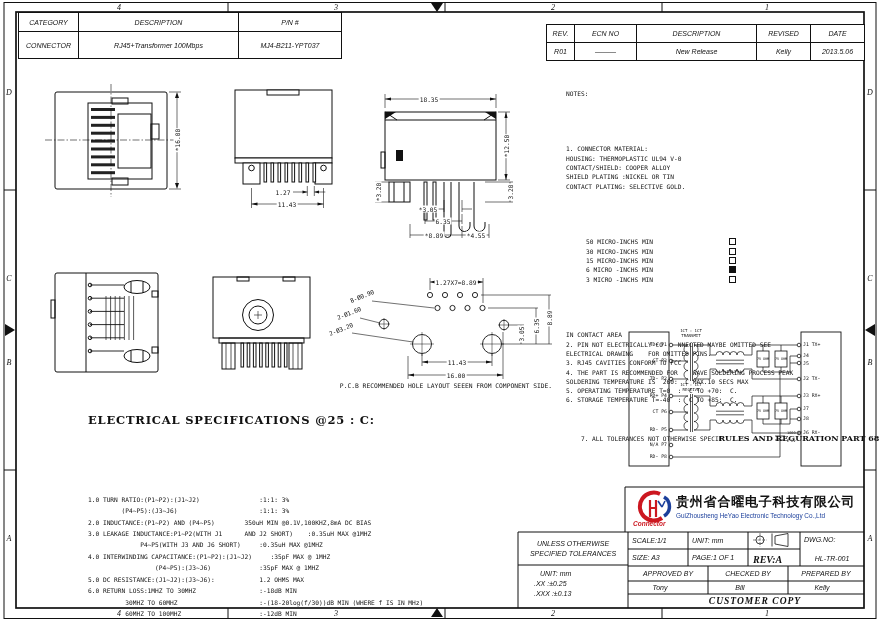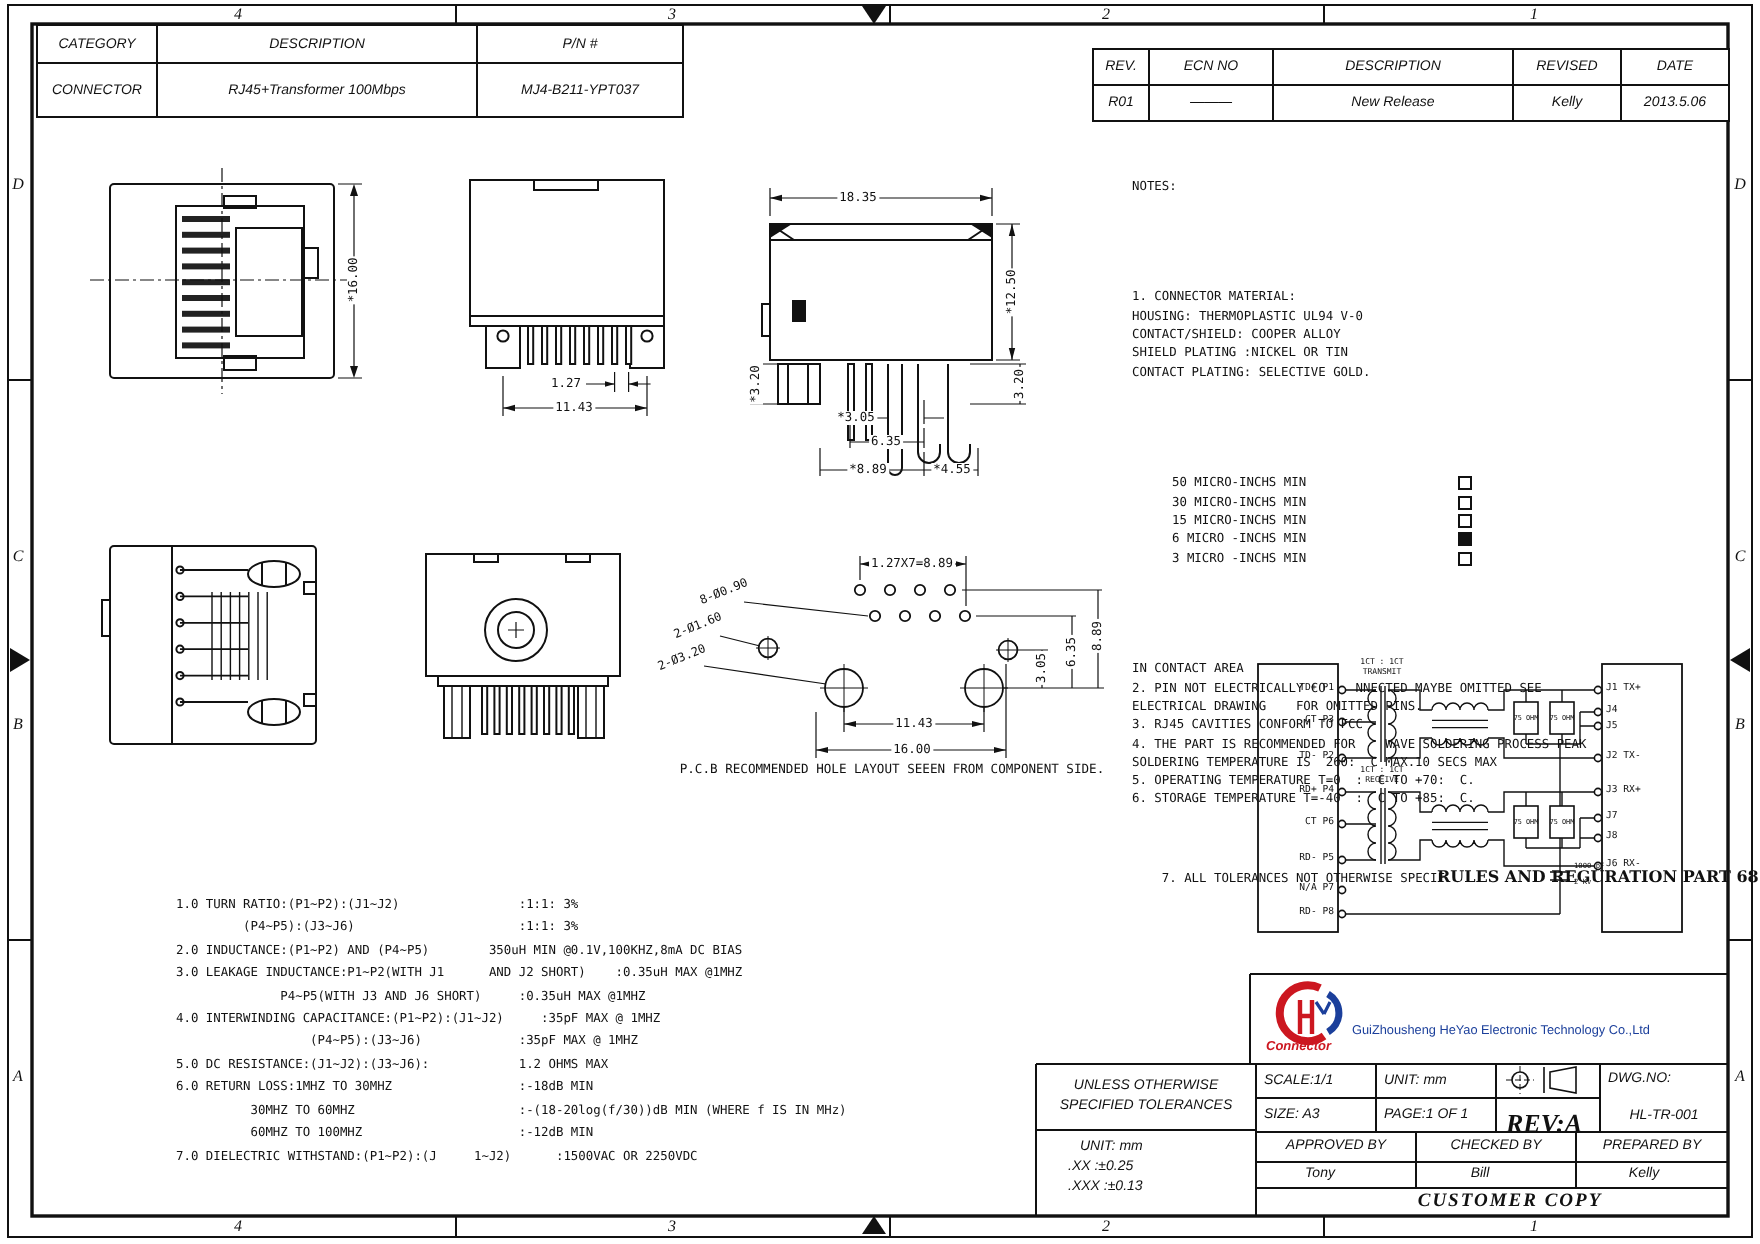--- a/index.html
+++ b/index.html
@@ -36,21 +36,21 @@
   
   .spin{position:absolute;font:4.8px "DejaVu Sans Mono",monospace;white-space:nowrap}
   .lpin{left:630px;width:37px;text-align:right}
   .rpin{left:803px}
   .slab{position:absolute;font:4px/4.6px "DejaVu Sans Mono",monospace;text-align:center;transform:translate(-50%,0);white-space:nowrap}
   .rlab{position:absolute;font:3.4px "DejaVu Sans Mono",monospace;transform:translate(-50%,-50%);white-space:nowrap}
   .clab{position:absolute;font:3.6px "DejaVu Sans Mono",monospace;white-space:nowrap}
   
   .tb{position:absolute;font:italic 7px "Liberation Sans",sans-serif;white-space:nowrap}
   .tbc{transform:translate(-50%,-50%)}
-  .tbb{font-weight:bold;font-family:"Liberation Serif",serif;font-size:13px}
+  .tbb{font-weight:bold;font-family:"Liberation Serif",serif;font-size:10px}
   .copy{font:bold italic 9.5px "Liberation Serif",serif;letter-spacing:1px}
   .cn{position:absolute;font:bold 13px "Liberation Sans",sans-serif;letter-spacing:.8px;white-space:nowrap}
   .en{position:absolute;font:6.4px "Liberation Sans",sans-serif;color:#1b3f9b;white-space:nowrap}
   .logo-word{position:absolute;font:bold italic 6.5px "Liberation Sans",sans-serif;color:#cc1720;white-space:nowrap}
 </style>
 </head>
 <body>
 
 <div class="sheet">
 
@@ -396,20 +396,21 @@
 <span class="ldim" style="left:349px;top:313px">2-Ø1.60</span>
 <span class="ldim" style="left:341px;top:329px">2-Ø3.20</span>
 <span class="dimv" style="left:521px;top:334px">3.05</span>
 <span class="dimv" style="left:536px;top:326px">6.35</span>
 <span class="dimv" style="left:549px;top:318px">8.89</span>
 <span class="dim" style="left:457px;top:362px">11.43</span>
 <span class="dim" style="left:456px;top:375px">16.00</span>
 <span class="cap7" style="left:446px;top:385px">P.C.B RECOMMENDED HOLE LAYOUT SEEEN FROM COMPONENT SIDE.</span>
 
 <div class="specs">
+  <div class="etitle">ELECTRICAL SPECIFICATIONS @25 : C:</div>
   <div>
     
   <div class="sline">1.0 TURN RATIO:(P1~P2):(J1~J2)                :1:1: 3%</div><div class="sline">         (P4~P5):(J3~J6)                      :1:1: 3%</div><div class="sline">2.0 INDUCTANCE:(P1~P2) AND (P4~P5)        350uH MIN @0.1V,100KHZ,8mA DC BIAS</div><div class="sline">3.0 LEAKAGE INDUCTANCE:P1~P2(WITH J1      AND J2 SHORT)    :0.35uH MAX @1MHZ</div><div class="sline">              P4~P5(WITH J3 AND J6 SHORT)     :0.35uH MAX @1MHZ</div><div class="sline">4.0 INTERWINDING CAPACITANCE:(P1~P2):(J1~J2)     :35pF MAX @ 1MHZ</div><div class="sline">                  (P4~P5):(J3~J6)             :35pF MAX @ 1MHZ</div><div class="sline">5.0 DC RESISTANCE:(J1~J2):(J3~J6):            1.2 OHMS MAX</div><div class="sline">6.0 RETURN LOSS:1MHZ TO 30MHZ                 :-18dB MIN</div><div class="sline">          30MHZ TO 60MHZ                      :-(18-20log(f/30))dB MIN (WHERE f IS IN MHz)</div><div class="sline">          60MHZ TO 100MHZ                     :-12dB MIN</div><div class="sline">7.0 DIELECTRIC WITHSTAND:(P1~P2):(J     1~J2)      :1500VAC OR 2250VDC</div></div>
 </div>
 
 <span class="spin lpin" style="top:342px">TD+ P1</span>
 <span class="spin lpin" style="top:358px">CT P3</span>
 <span class="spin lpin" style="top:376px">TD- P2</span>
 <span class="spin lpin" style="top:393px">RD+ P4</span>
 <span class="spin lpin" style="top:409px">CT P6</span>
@@ -427,20 +428,21 @@
 <span class="slab" style="left:691px;top:329px"><span>1CT : 1CT</span><br><span>TRANSMIT</span></span>
 <span class="slab" style="left:691px;top:383px"><span>1CT : 1CT</span><br><span>RECEIVE</span></span>
 <span class="rlab" style="left:763px;top:359px">75 OHM</span>
 <span class="rlab" style="left:781px;top:359px">75 OHM</span>
 <span class="rlab" style="left:763px;top:411px">75 OHM</span>
 <span class="rlab" style="left:781px;top:411px">75 OHM</span>
 <span class="clab" style="left:787px;top:431px">1000 pF</span>
 <span class="clab" style="left:787px;top:439px">2 Kv</span>
 
 <span class="logo-word" style="left:633px;top:520px">Connector</span>
+<span class="cn" style="left:676px;top:493px">贵州省合曜电子科技有限公司</span>
 <span class="en" style="left:676px;top:512px">GuiZhousheng HeYao Electronic Technology Co.,Ltd</span>
 
 <span class="tb tbc" style="left:573px;top:543px">UNLESS OTHERWISE</span>
 <span class="tb tbc" style="left:573px;top:553px">SPECIFIED TOLERANCES</span>
 <span class="tb" style="left:540px;top:570px">UNIT: mm</span>
 <span class="tb" style="left:534px;top:580px">.XX   :±0.25</span>
 <span class="tb" style="left:534px;top:590px">.XXX  :±0.13</span>
 <span class="tb" style="left:632px;top:537px">SCALE:1/1</span>
 <span class="tb" style="left:692px;top:537px">UNIT: mm</span>
 <span class="tb" style="left:804px;top:536px">DWG.NO:</span>

